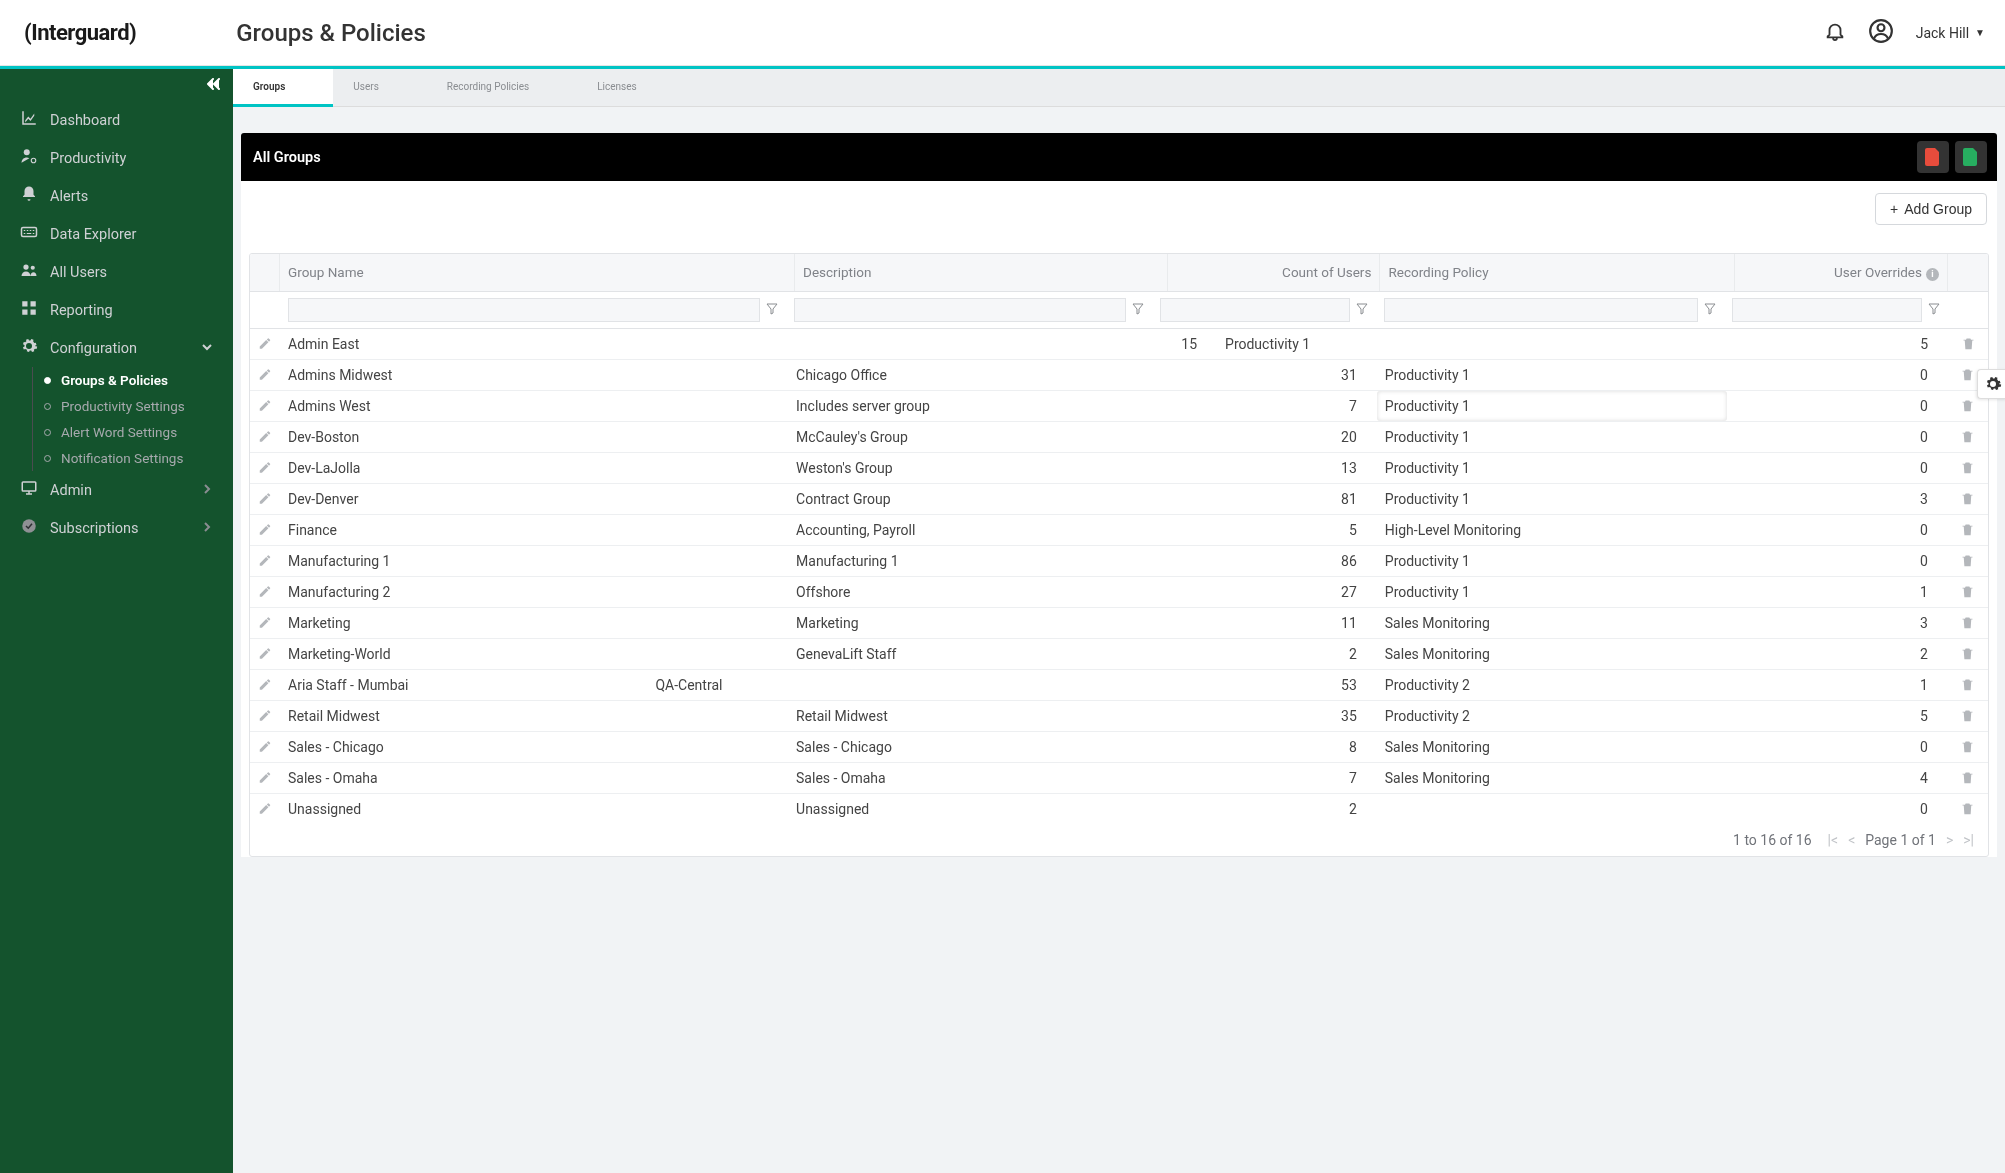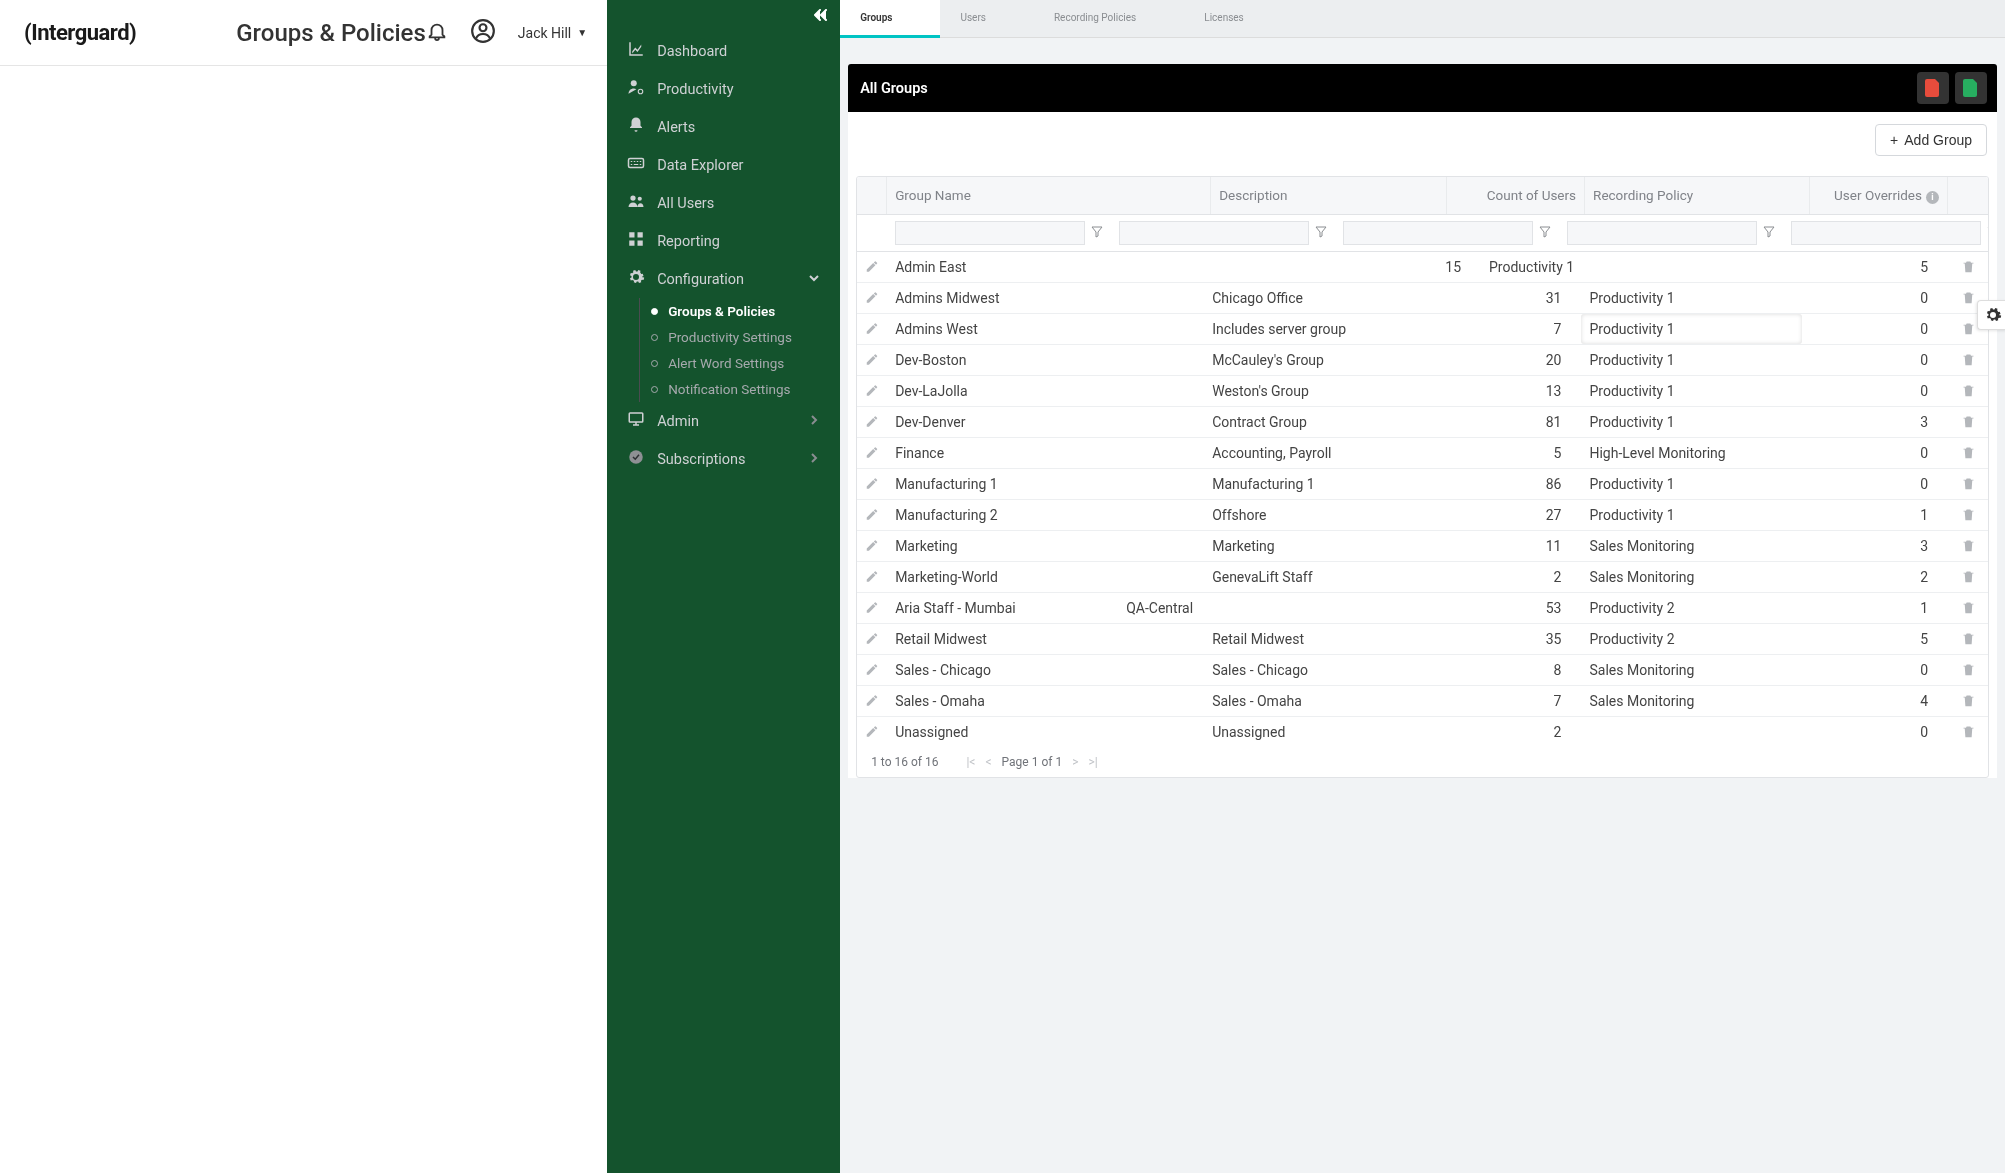--- a/index.html
+++ b/index.html
@@ -1,18 +1,18 @@
 <!DOCTYPE html>
 <html><head>
 <meta charset="utf-8">
 <style>
   * { box-sizing: border-box; margin: 0; padding: 0; }
   body { font-family: -apple-system, BlinkMacSystemFont, "Segoe UI", Roboto, Arial, sans-serif; font-size: 14px; color: #3a3a3a; background: #fff; }
   
-  .app { display: flex; height: 100vh; width: 100%; }
+  .app { display: flex; flex-direction: column; height: 100vh; width: 100%; }
   
   
   .top-header { height: 66px; border-bottom: 1px solid #e5e5e5; display: flex; align-items: center; padding: 0 20px; }
   .logo { font-size: 22px; font-weight: 700; color: #1a1a1a; letter-spacing: -0.5px; margin-right: 100px; margin-left:4px;}
   .page-title { font-size: 24px; font-weight: 500; color: #333; flex: 1; }
   .header-right { display: flex; align-items: center; gap: 22px; }
   .bell-icon svg, .avatar-icon svg { width: 22px; height: 22px; }
   .avatar-icon svg { width: 26px; height: 26px; }
   .user-menu { display: flex; align-items: center; gap: 6px; color: #333; cursor: pointer; }
   .user-menu .caret { font-size: 10px; }
@@ -57,21 +57,21 @@
   .export-btn { width: 32px; height: 32px; background: #333; border-radius: 4px; display: flex; align-items: center; justify-content: center; cursor: pointer; }
   .export-btn.pdf svg { fill: #e74c3c; }
   .export-btn.csv svg { fill: #27ae60; }
   
   
   .panel { background: #fff; padding: 0; }
   .panel-top { display: flex; justify-content: flex-end; padding: 12px 10px; }
   .add-btn { border: 1px solid #d5d8dc; background: #fff; padding: 7px 14px; border-radius: 4px; display: flex; align-items: center; gap: 6px; cursor: pointer; font-size: 14px; color: #333; }
   
   
-  .table-wrap { border: 1px solid #e1e3e6; border-radius: 3px; margin: 8px 8px; overflow:hidden;}
+  .table-wrap { border: 1px solid #e1e3e6; border-radius: 3px; margin: 16px 8px; overflow:hidden;}
   .table-head-row { display: flex; background: #f6f7f9; border-bottom: 1px solid #e1e3e6; }
   .th { padding: 10px 8px; color: #808389; font-size: 13.5px; border-right: 1px solid #e9ebed; }
   .th:last-child{border-right:none;}
   .filter-row { display: flex; border-bottom: 1px solid #e1e3e6; background: #fff; }
   .fcell { padding: 6px 8px; display: flex; align-items: center; gap: 6px; justify-content: flex-end;}
   .fcell input { flex: 1; border: 1px solid #e1e3e6; background: #f6f7f9; height: 24px; padding: 2px 6px; font-size: 13px; min-width:0;}
   .fcell .filter-icon svg { width: 12px; height: 12px; fill: #8a8d91; }
   
   .col-edit { width: 30px; flex: none; }
   .col-name { flex: 1.4; }
@@ -84,21 +84,21 @@
   .tbody .row { display: flex; border-bottom: 1px solid #edeff1; }
   .tbody .row:last-child { border-bottom: none; }
   .td { padding: 7px 8px; font-size: 14px; color: #444; display: flex; align-items: center; }
   .td.col-count, .td.col-over { justify-content: flex-end; padding-right: 20px; }
   .td.col-edit svg, .td.col-del svg { width: 15px; height: 15px; fill: #b4b7bb; cursor: pointer; }
   .td.col-del { justify-content: center; }
   .td.col-edit { justify-content: center; }
   .row.editing .td.col-policy { background:#fff; box-shadow: inset 0 0 4px rgba(0,0,0,0.15); border-radius:3px;}
   
   
-  .pagination { display: flex; align-items: center; gap: 28px; padding: 8px 14px; color: #707379; font-size: 12px; }
+  .pagination { display: flex; justify-content: flex-end; align-items: center; gap: 16px; padding: 8px 14px; color: #707379; font-size: 14px; }
   .pag-btns { display: flex; gap: 10px; align-items: center; }
   .pag-btns span { color: #c0c3c7; cursor: pointer; }
   
   
   .floating-gear { position: absolute; right: -2px; top: 300px; width: 30px; height: 30px; background: #fff; border: 1px solid #ddd; border-right:none; border-radius: 4px 0 0 4px; display: flex; align-items: center; justify-content: center; box-shadow: -1px 1px 3px rgba(0,0,0,0.1);}
   .floating-gear svg { width: 18px; height: 18px; fill: #333; }
   
   .info-icon { display:inline-flex; width:13px; height:13px; border-radius:50%; background:#b4b7bb; color:#fff; font-size:9px; align-items:center; justify-content:center; margin-left:4px; font-weight:bold;}
 </style>
 </head>

